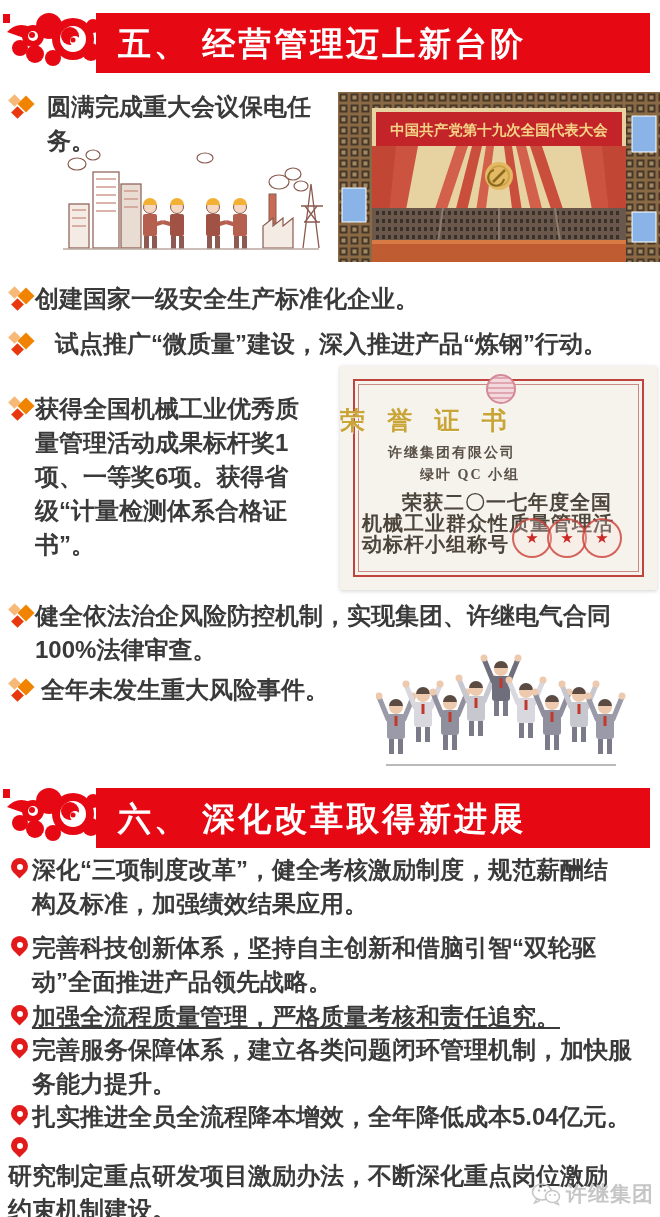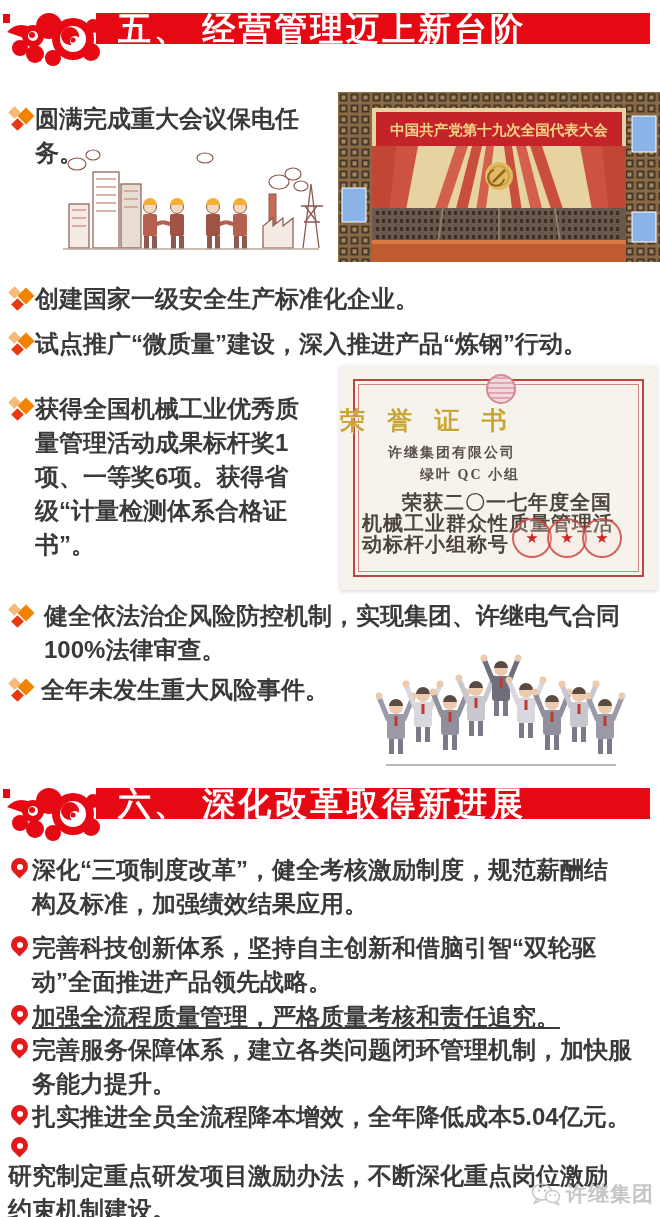--- a/index.html
+++ b/index.html
@@ -1,21 +1,21 @@
 <!DOCTYPE html>
 <html style="--banner_red: #e60914; --text_dark: #3a3a3a; --diamond_light: #f7b977; --diamond_orange: #f08300; --diamond_red: #e8380d; --pin_red: #e21a1a; --cert_gold: #c9a436; --watermark_gray: #c6c6c6;"><head>
 <meta charset="utf-8">
 <style>
   html,body{margin:0;padding:0;background:#fff;}
   .page{position:relative;width:660px;height:1217px;background:#fff;overflow:hidden;
         font-family:"Liberation Sans",sans-serif;color:#3a3a3a;}
   .abs{position:absolute;}
 
   
-  .banner-bar{position:absolute;left:96px;width:554px;height:31px;
+  .banner-bar{position:absolute;left:96px;width:554px;height:60px;
               background:var(--banner_red,#e60914);display:flex;align-items:center;}
   .banner-title{color:#ffffff;font-size:33px;font-weight:bold;letter-spacing:3px;
                 padding-left:22px;white-space:nowrap;line-height:47px;}
   .cloud{position:absolute;width:112px;height:66px;}
 
   
   .bullet{position:absolute;display:flex;align-items:flex-start;}
   .bullet-text{font-size:24px;line-height:34px;font-weight:600;color:#3a3a3a;letter-spacing:0;}
 
   .diamond-icon{position:relative;width:27px;height:27px;flex:0 0 27px;margin-top:3px;}
@@ -81,57 +81,57 @@
       </g>
       <circle cx="70" cy="35" r="13" fill="#ffffff"></circle>
       <circle cx="67" cy="32" r="9" fill="#e60914"></circle>
       <circle cx="72" cy="37" r="5" fill="#ffffff"></circle>
       <circle cx="70" cy="36" r="2.5" fill="#e60914"></circle>
       <circle cx="30" cy="32" r="5" fill="#ffffff"></circle>
       <circle cx="29" cy="31" r="3" fill="#e60914"></circle>
     </svg>
   </div>
 
-  <div class="bullet" style="left:8px;top:102px;width:320px;">
+  <div class="bullet" style="left:8px;top:90px;width:320px;gap:12px;">
     <span class="diamond-icon">
         <i class="d1"></i>
         <i class="d2"></i>
         <i class="d3"></i>
       </span>
     <span class="bullet-text">圆满完成重大会议保电任务。</span>
   </div>
 
   <div class="bullet" style="left:8px;top:282px;width:640px;">
     <span class="diamond-icon">
         <i class="d1"></i>
         <i class="d2"></i>
         <i class="d3"></i>
       </span>
     <span class="bullet-text">创建国家一级安全生产标准化企业。</span>
   </div>
 
-  <div class="bullet" style="left:8px;top:327px;width:640px;">
+  <div class="bullet" style="left:8px;top:327px;width:640px;gap:20px;">
     <span class="diamond-icon">
         <i class="d1"></i>
         <i class="d2"></i>
         <i class="d3"></i>
       </span>
     <span class="bullet-text">试点推广“微质量”建设，深入推进产品“炼钢”行动。</span>
   </div>
 
   <div class="bullet" style="left:8px;top:392px;width:302px;">
     <span class="diamond-icon">
         <i class="d1"></i>
         <i class="d2"></i>
         <i class="d3"></i>
       </span>
     <span class="bullet-text">获得全国机械工业优秀质量管理活动成果标杆奖1项、一等奖6项。获得省级“计量检测体系合格证书”。</span>
   </div>
 
-  <div class="bullet" style="left:8px;top:599px;width:625px;gap:9px;">
+  <div class="bullet" style="left:8px;top:599px;width:625px;">
     <span class="diamond-icon">
         <i class="d1"></i>
         <i class="d2"></i>
         <i class="d3"></i>
       </span>
     <span class="bullet-text">健全依法治企风险防控机制，实现集团、许继电气合同100%法律审查。</span>
   </div>
 
   <div class="bullet" style="left:8px;top:673px;width:400px;gap:6px;">
     <span class="diamond-icon">

